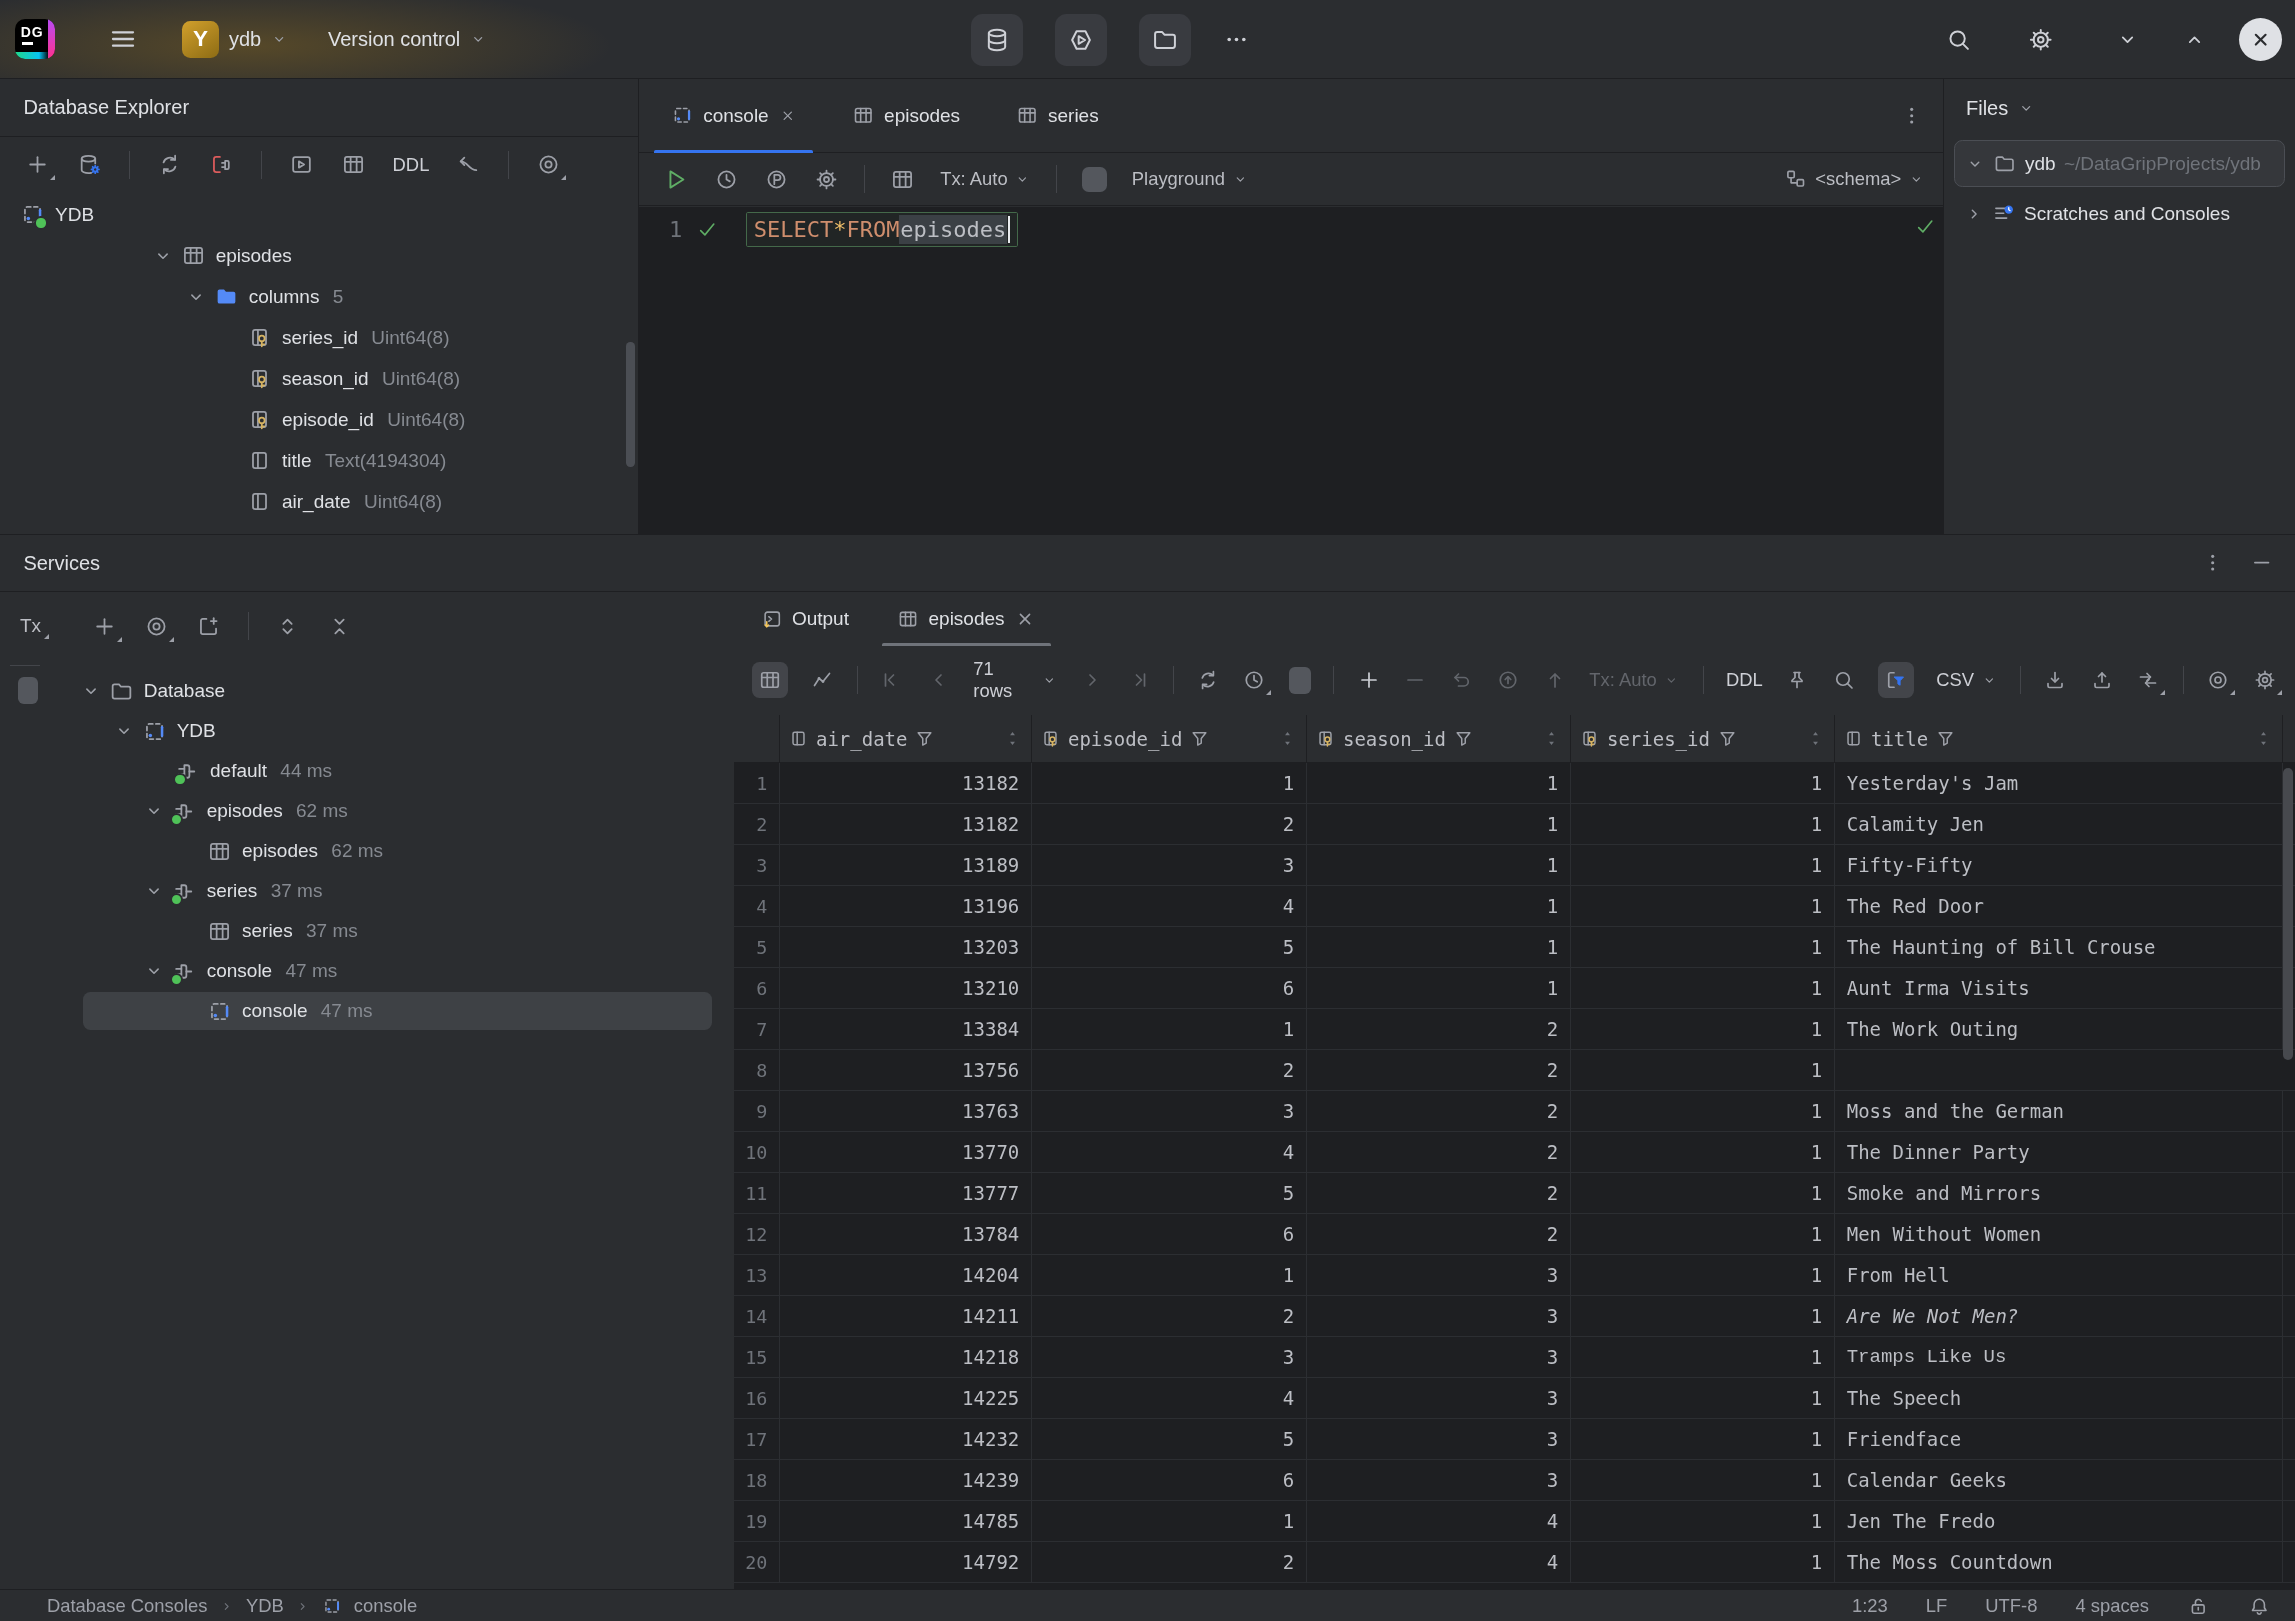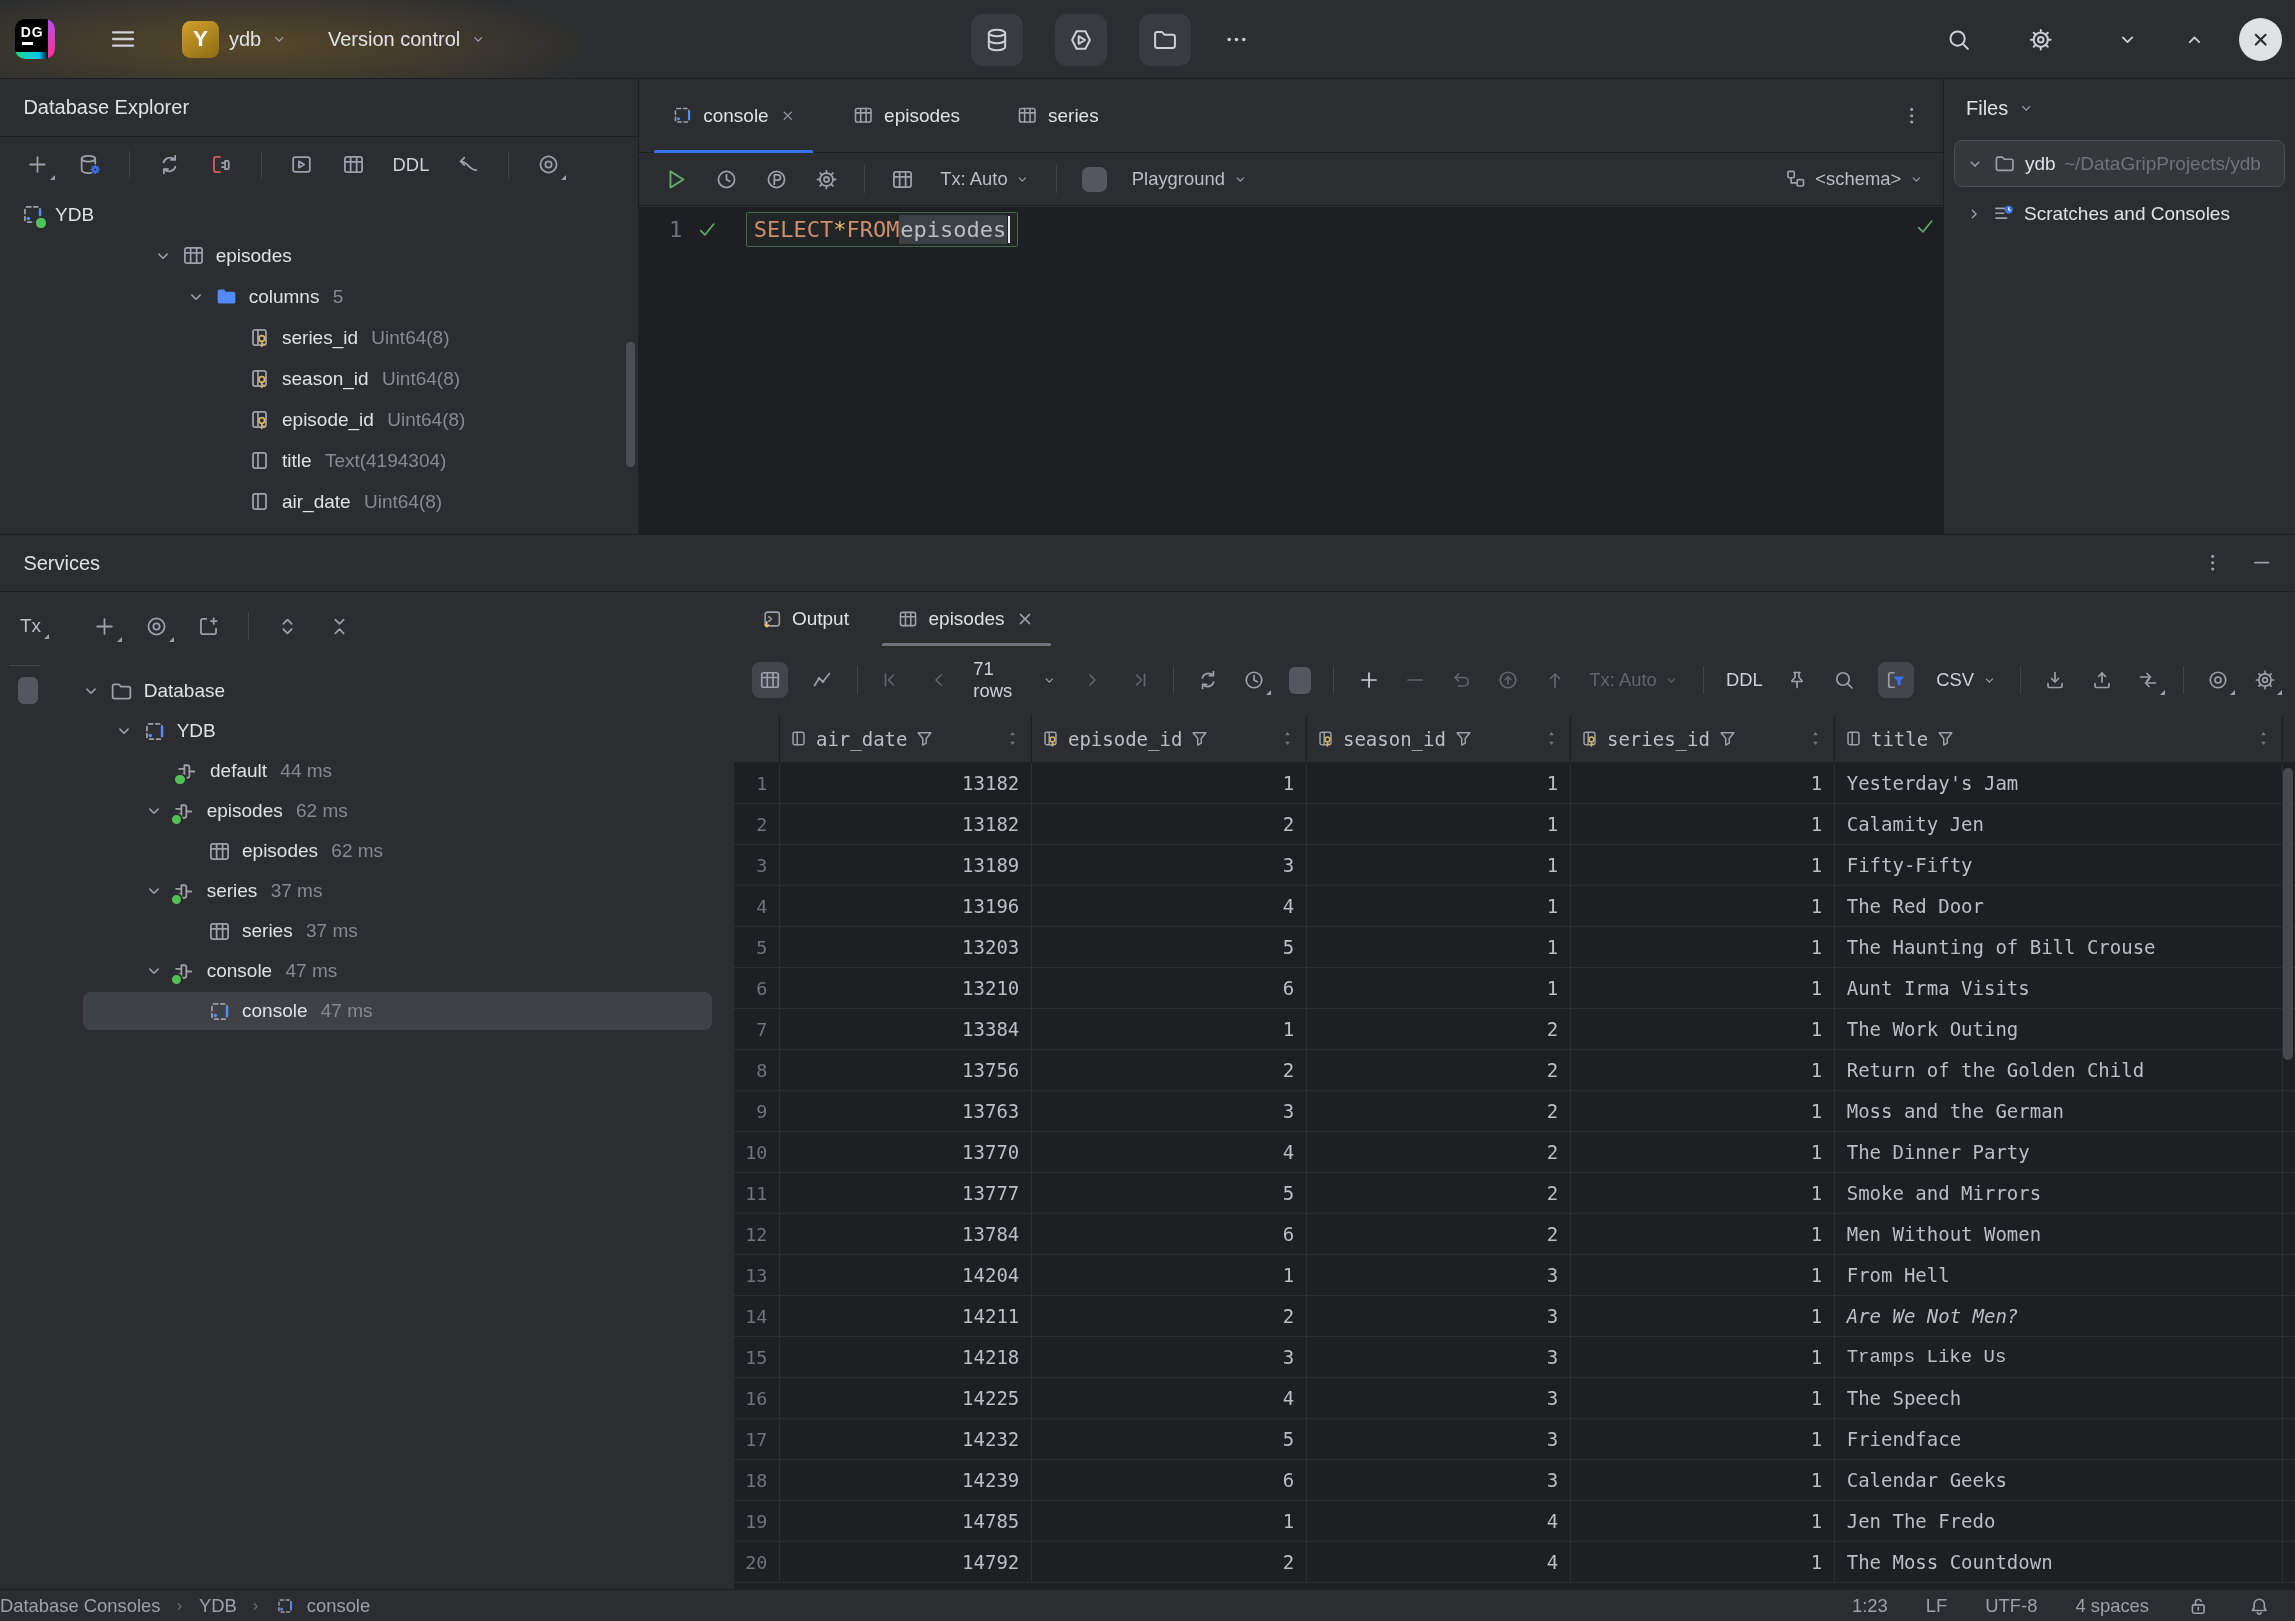--- a/index.html
+++ b/index.html
@@ -133,21 +133,21 @@
   .gnum{width:46px;flex:none;display:flex;align-items:center;justify-content:flex-end;padding-right:11.7px;
         color:#6f737a;font-size:18.4px;border-right:0.8px solid #2c2e32;box-sizing:border-box}
   .gcell{display:flex;align-items:center;font-size:19px;color:#bcbec4;border-right:0.8px solid #2c2e32;
          box-sizing:border-box;padding:0 11.7px;white-space:nowrap;overflow:hidden;flex:none}
   .gcell.r{justify-content:flex-end}
   .grid-scroll{position:absolute;right:2.5px;top:53px;width:10px;height:292px;border-radius:5px;background:#47494e}
 
   
   .statusbar{position:absolute;left:0;top:1589px;width:2295px;height:33px;background:#2b2d30;border-top:0.8px solid #1e1f22;
     box-sizing:border-box;display:flex;align-items:center;font-size:18.4px;color:#9da0a8}
-  .crumbs{display:flex;align-items:center;gap:11.7px;}
+  .crumbs{display:flex;align-items:center;gap:11.7px;padding-left:47px}
   .crumbs .ic{font-size:20px}
   .sb-right{margin-left:auto;display:flex;align-items:center;gap:38px;padding-right:25px}
   .sb-right .ic{font-size:22.5px}
 </style>
 </head>
 <body>
 
 <div class="topbar">
   <div class="logo">
       <span>DG</span>
@@ -1192,21 +1192,20 @@
               <div class="gcell r" style="width: 264px;">2</div>
               <div class="gcell r" style="width: 264px;">1</div>
               <div class="gcell" style="width: 448px;">The Work Outing</div>
             </div>
             <div class="grow">
               <div class="gnum">8</div>
               <div class="gcell r" style="width: 252px;">13756</div>
               <div class="gcell r" style="width: 275px;">2</div>
               <div class="gcell r" style="width: 264px;">2</div>
               <div class="gcell r" style="width: 264px;">1</div>
-              <div class="gcell" style="width: 448px;">Return of the Golden Child</div>
             </div>
             <div class="grow">
               <div class="gnum">9</div>
               <div class="gcell r" style="width: 252px;">13763</div>
               <div class="gcell r" style="width: 275px;">3</div>
               <div class="gcell r" style="width: 264px;">2</div>
               <div class="gcell r" style="width: 264px;">1</div>
               <div class="gcell" style="width: 448px;">Moss and the German</div>
             </div>
             <div class="grow">

